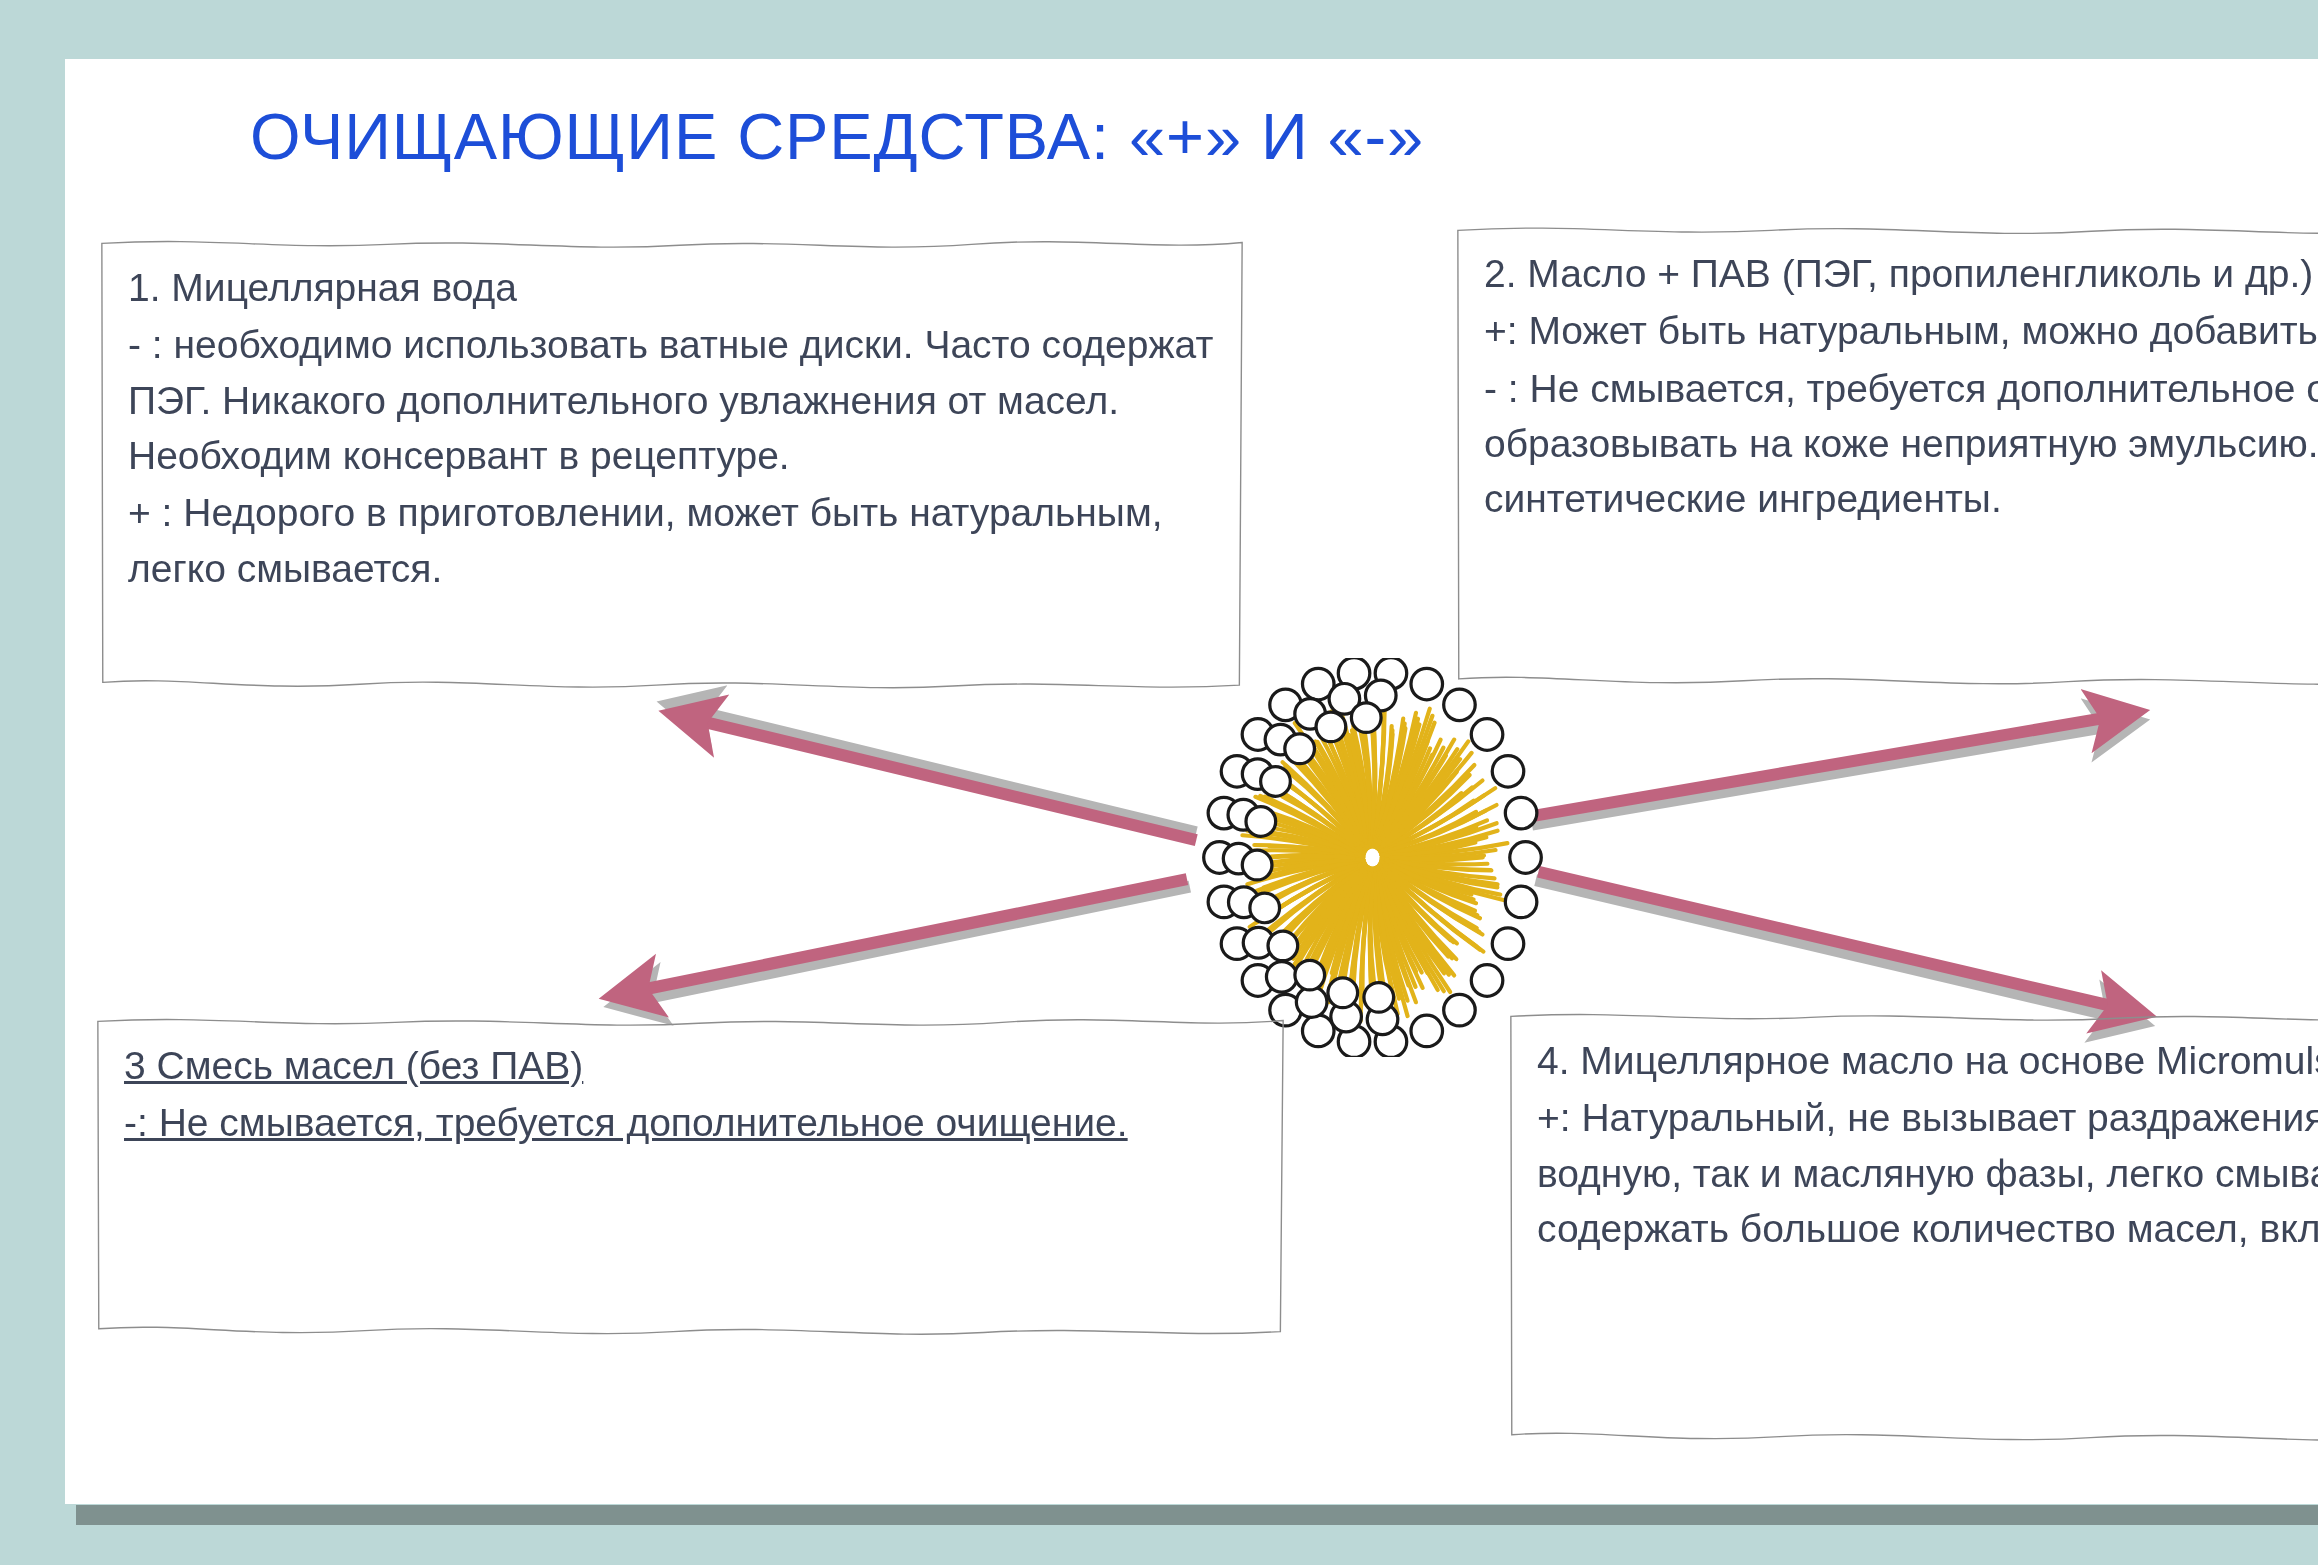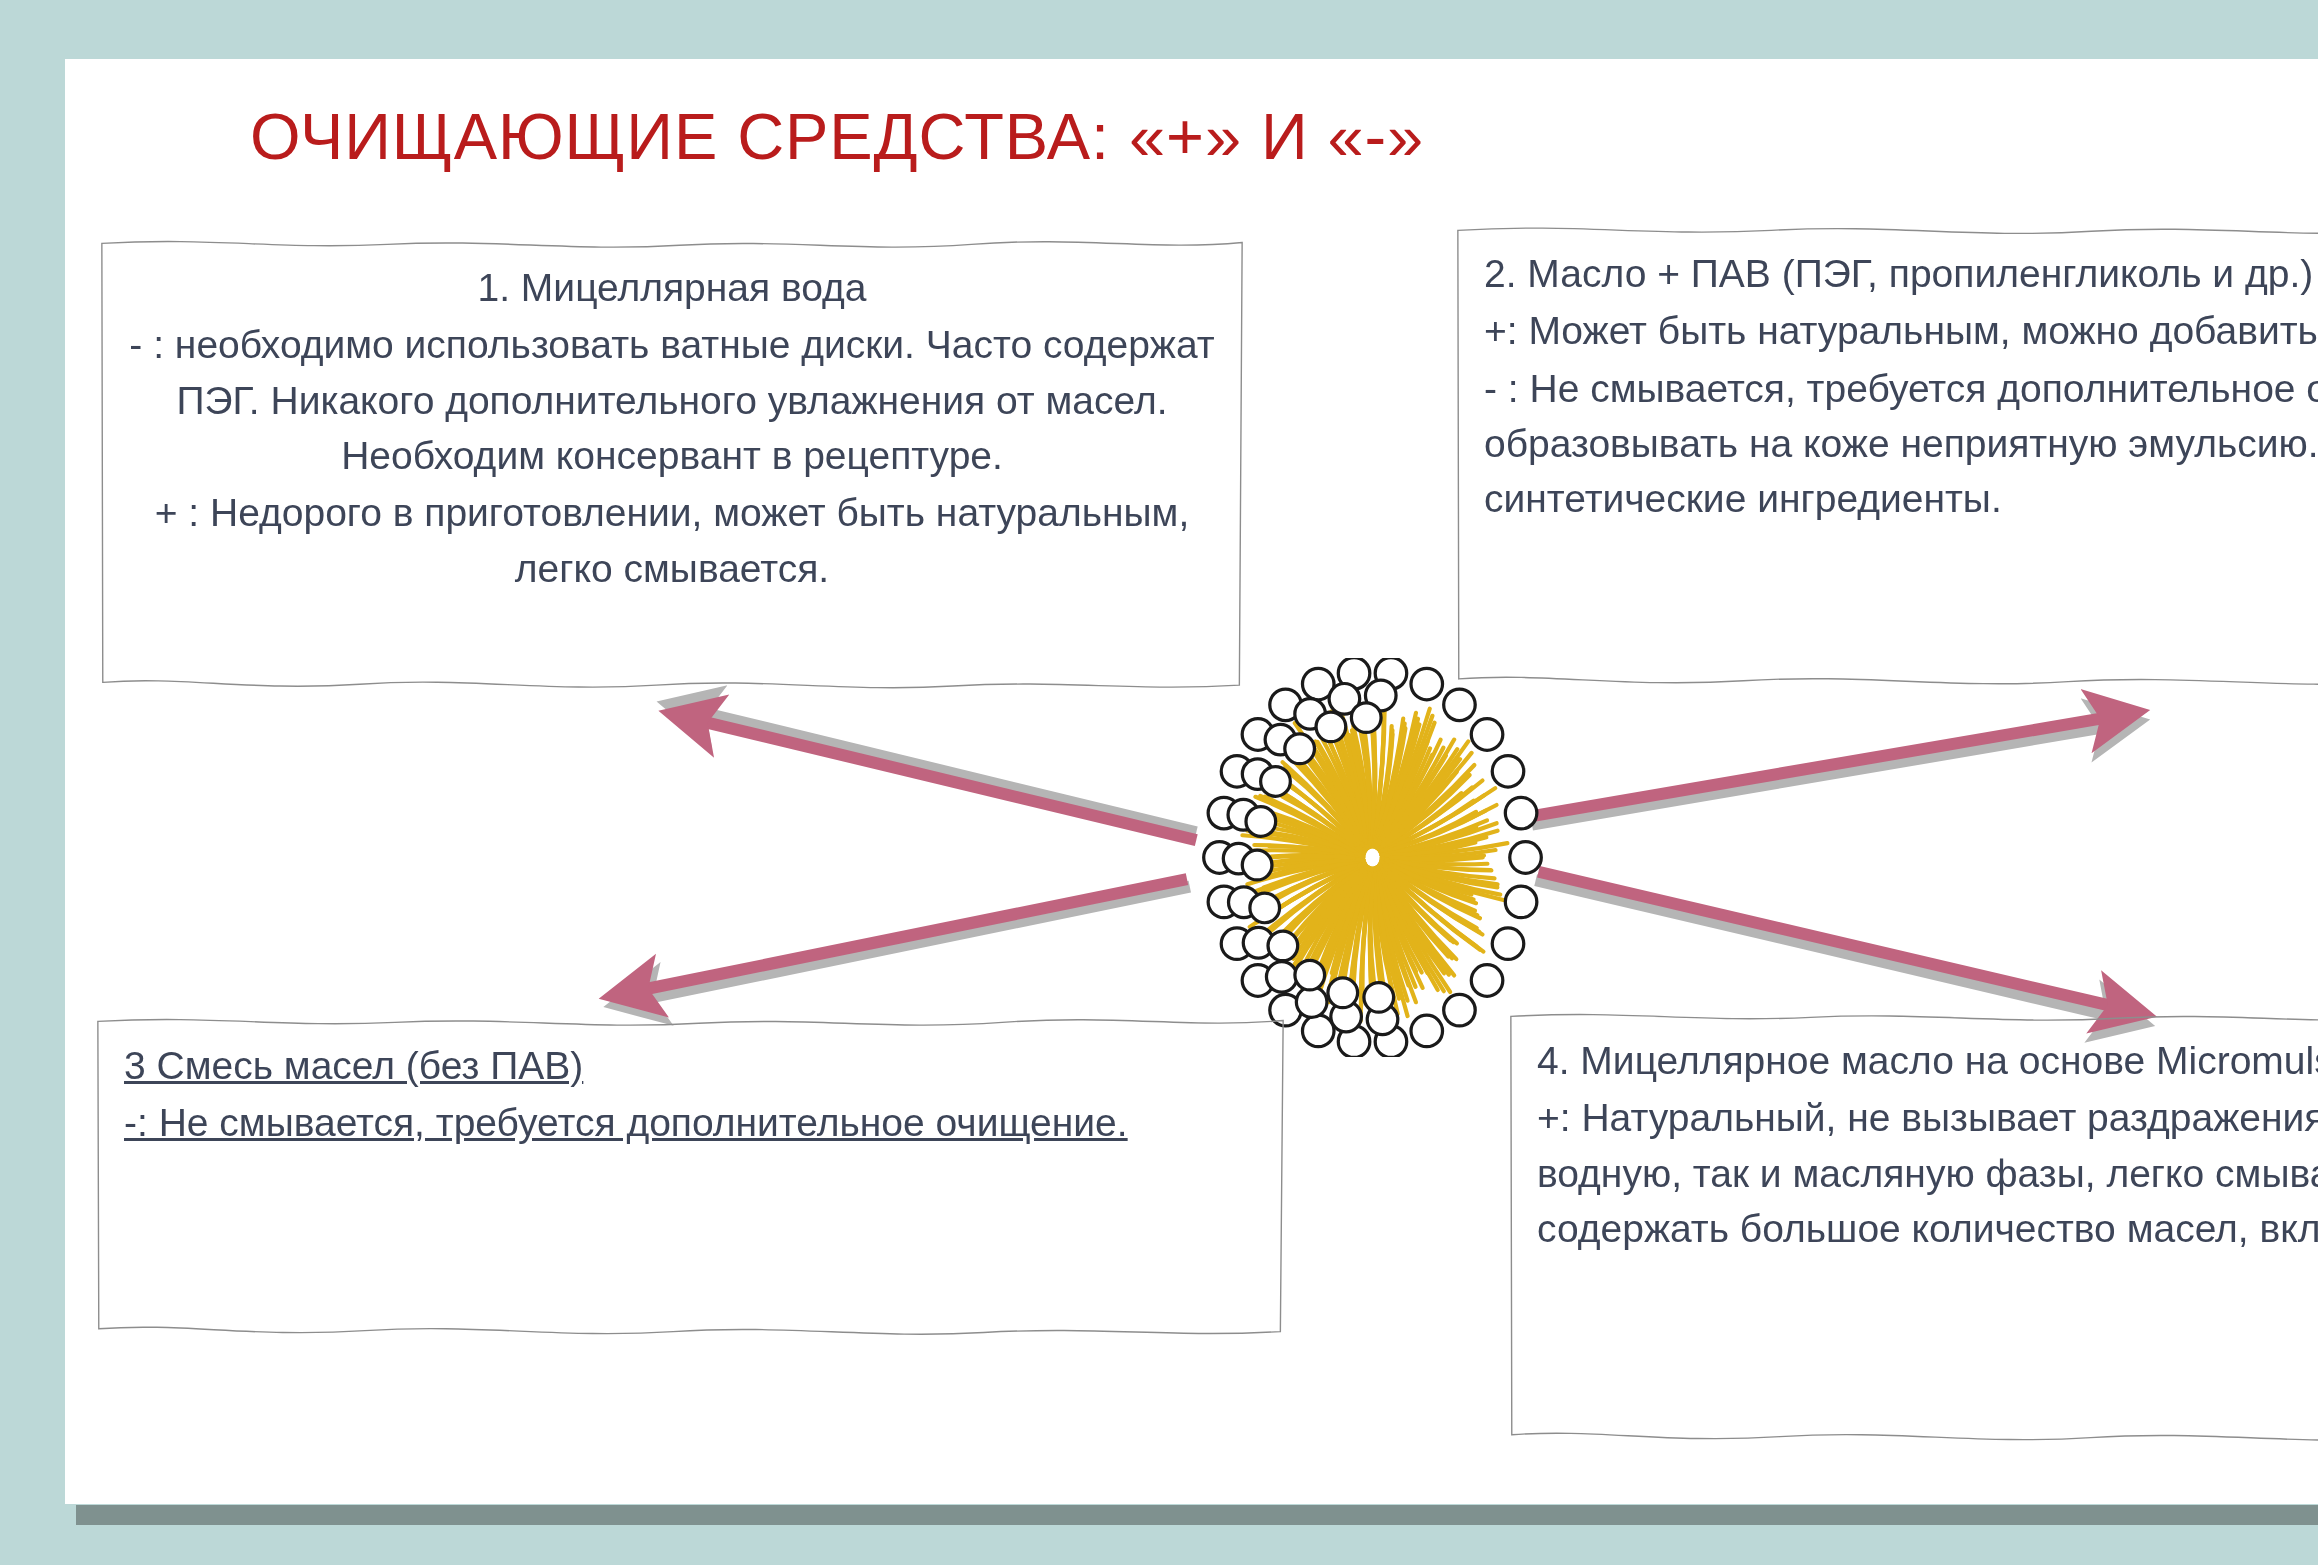--- a/index.html
+++ b/index.html
@@ -36,21 +36,21 @@
 
   
   #title {
     position: absolute;
     left: 250px;
     top: 96px;
     width: 1855px;
     font-size: 65px;
     line-height: 1.25;
     letter-spacing: 0.9px;
-    color: #b91c1c;
+    color: #1d4ed8;
     font-weight: 400;
     white-space: nowrap;
   }
 
   
   .tbox {
     position: absolute;
     box-sizing: border-box;
     color: #3d4558;
     font-size: 39px;
@@ -65,21 +65,21 @@
     overflow: visible;
   }
   .tbox .body {
     position: relative;
     z-index: 2;
   }
   .tbox p {
     margin: 0 0 1.9px 0;
   }
 
-  #box1 { left: 100px;  top: 236px;  width: 1144px; height: 457px; text-align: center; }
+  #box1 { left: 100px;  top: 236px;  width: 1144px; height: 457px; }
   #box2 { left: 1456px; top: 222px;  width: 1252px; height: 468px; }
   #box3 { left: 96px;  top: 1014px; width: 1189px; height: 325px; text-decoration: underline; }
   #box4 { left: 1509px; top: 1009px; width: 1199px; height: 436px; }
 
   
   #arrows {
     position: absolute;
     left: 0; top: 0;
     width: 2782px; height: 1565px;
     pointer-events: none;

